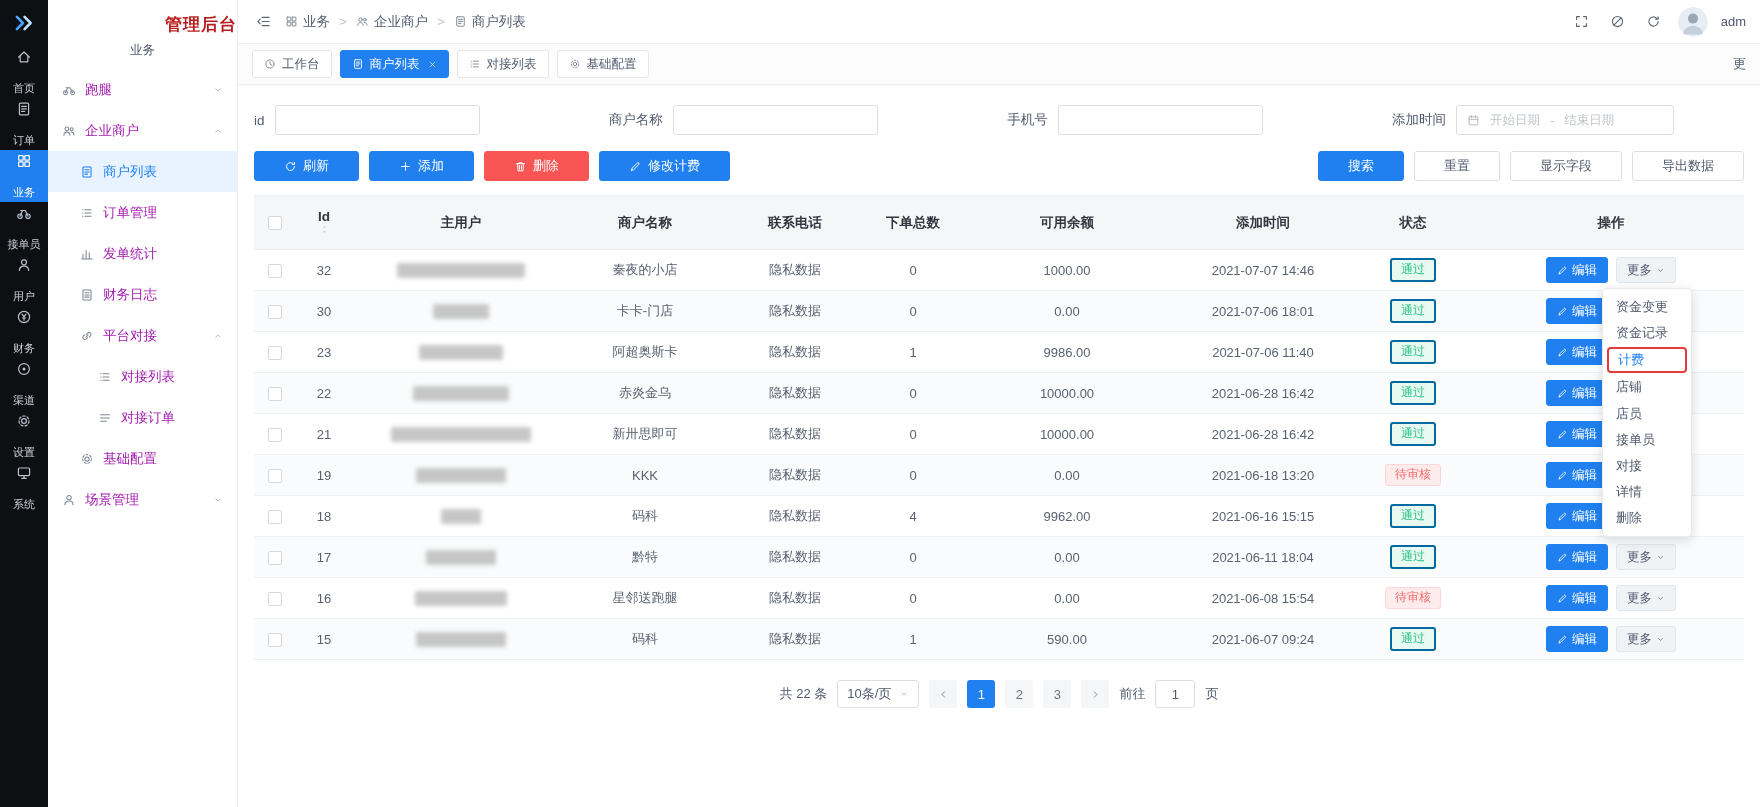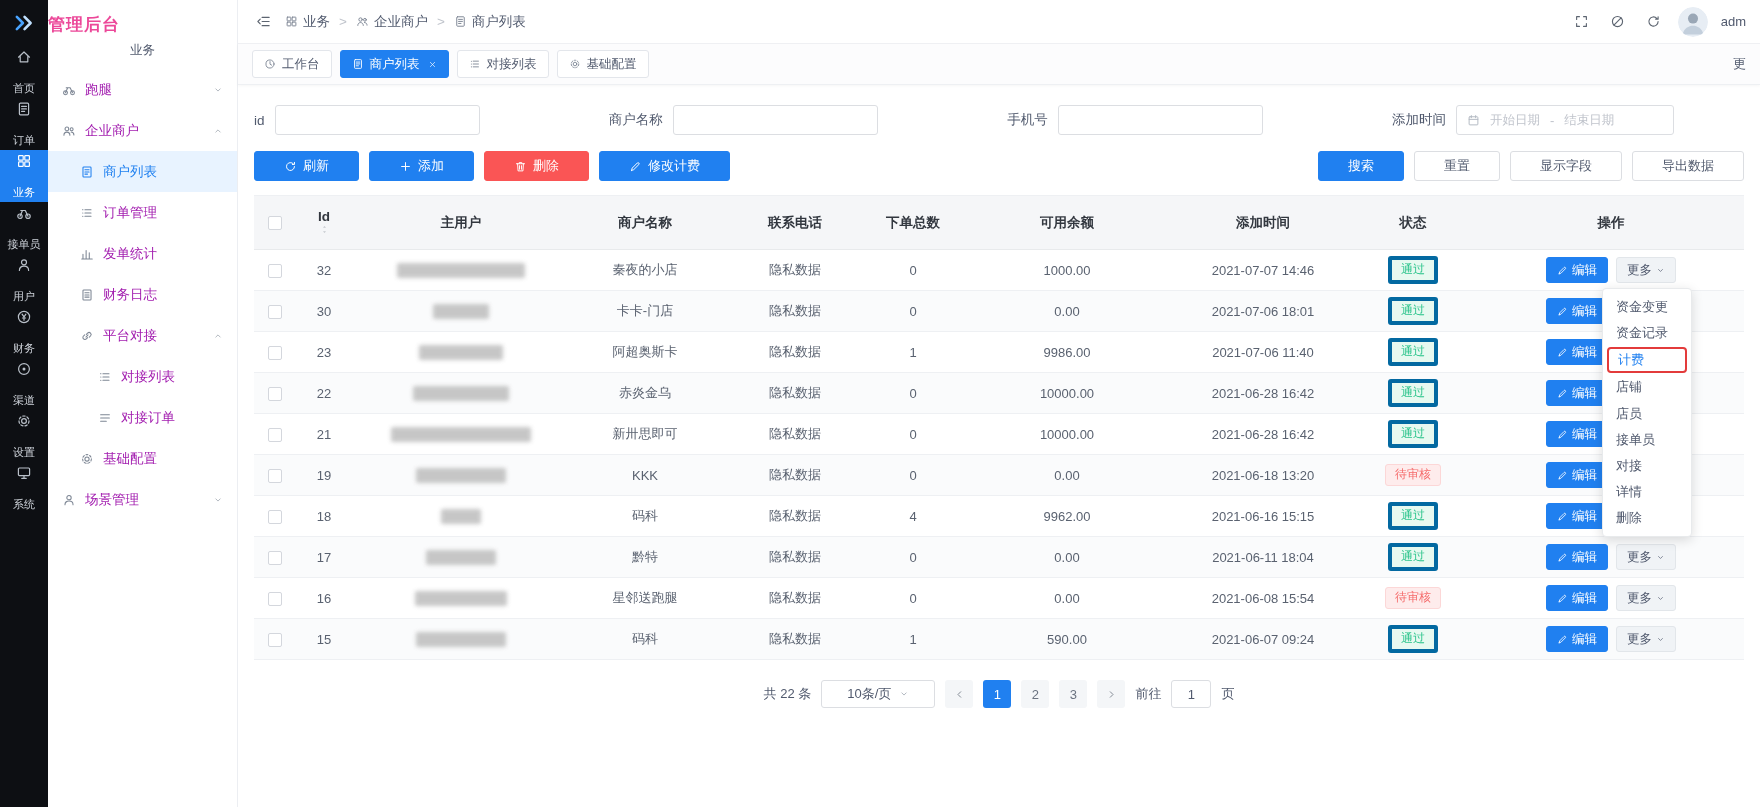--- a/index.html
+++ b/index.html
@@ -12,21 +12,21 @@
   
   .rail{width:48px;background:#0d0f13;display:flex;flex-direction:column;flex-shrink:0}
   .logo{height:46px;display:flex;align-items:center;justify-content:center;cursor:pointer}
   .rail-item{height:52px;display:flex;flex-direction:column;align-items:center;justify-content:center;gap:16px;font-size:11px;color:#ced3da;cursor:pointer}
   .rail-item .ic{color:#b9c0c9}
   .rail-item.active{background:var(--primary,#2080f0);color:#fff}
   .rail-item.active .ic{color:#fff}
 
   
   .sidebar{width:190px;background:#fff;border-right:1px solid #eceef2;flex-shrink:0;overflow:hidden}
-  .side-title{font-size:17px;font-weight:700;color:#ec4899;text-align:left;padding-top:13px;letter-spacing:1px}
+  .side-title{font-size:17px;font-weight:700;color:#b91c1c;text-align:right;padding-top:13px;letter-spacing:1px}
   .side-sub{text-align:center;font-size:12.5px;color:#515a6e;padding:6px 0 10px}
   .menu-item{height:41px;display:flex;align-items:center;gap:9px;padding:0 14px;font-size:13.5px;color:#a21caf;cursor:pointer;white-space:nowrap}
   .menu-item .ic{color:#7d8694}
   .menu-item .chev{margin-left:auto;color:#9aa1ab}
   .menu-item.l1{padding-left:32px}
   .menu-item.l2{padding-left:50px}
   .menu-item.active{background:#e8f3ff;color:var(--primary,#2080f0)}
   .menu-item.active .ic{color:var(--primary,#2080f0)}
 
   
@@ -72,33 +72,33 @@
   
   table{width:100%;border-collapse:collapse;table-layout:fixed}
   thead th{background:#f5f6f8;height:54px;font-weight:700;font-size:13.5px;color:#32373f;text-align:center;border-top:1px solid #eef0f3;border-bottom:1px solid #e8eaec}
   tbody td{height:41px;text-align:center;font-size:13px;color:#5a6270;border-bottom:1px solid #eef0f3;overflow:visible}
   tbody tr:nth-child(even){background:#fafbfc}
   .thid{display:flex;flex-direction:column;align-items:center;line-height:1.05;cursor:pointer}
   .thid .ic{color:#c5c8ce}
   .cb{display:inline-block;width:14px;height:14px;border:1px solid #d4d7dd;border-radius:2px;background:#fff;vertical-align:middle;cursor:pointer}
   .blur{display:inline-block;height:15px;background:#bdbdbd;border-radius:2px;filter:blur(2px);opacity:.85;vertical-align:middle}
   .badge{display:inline-block;padding:2.5px 9px;border-radius:3px;font-size:12px;line-height:1.3}
-  .badge.success{background:#e7f9f0;color:var(--success,#27c389);border:4px solid #0369a1}
+  .badge.success{background:#e7f9f0;color:var(--success,#27c389);border:2px solid #0369a1}
   .badge.pending{background:#feecec;color:var(--pending,#f56c6c);border:1px solid #fcd7d7}
   .opcell{display:flex;align-items:center;justify-content:center;gap:8px}
   .btn.mini{height:26px;padding:0 10px;font-size:12.5px;margin:0;gap:4px}
   .btn.more{background:#f0f3f6;border-color:#e2e6ea;color:#515a6e;gap:4px}
   .more-wrap{position:relative;display:inline-block}
   .dropdown{position:absolute;top:31px;left:-14px;width:90px;background:#fff;border:1px solid #e8eaec;border-radius:4px;box-shadow:0 3px 12px rgba(0,0,0,.14);padding:5px 0;z-index:50}
   .ditem{padding:3px 13px;font-size:13px;color:#515a6e;text-align:left;cursor:pointer;white-space:nowrap;line-height:1.55}
   .ditem.highlight{color:var(--primary,#2080f0);border:2px solid #e33b3b;border-radius:4px;margin:1px 4px;padding:1px 9px}
 
   
   .pagination{display:flex;align-items:center;justify-content:center;gap:10px;padding:20px 0 16px;font-size:13px;color:#515a6e}
-  .psize{height:28px;border:1px solid #dcdee2;border-radius:3px;display:flex;align-items:center;gap:8px;padding:0 25px;cursor:pointer}
+  .psize{height:28px;border:1px solid #dcdee2;border-radius:3px;display:flex;align-items:center;gap:8px;padding:0 9px;cursor:pointer}
   .psize .ic{color:#9aa1ab}
   .pbtn{min-width:28px;height:28px;border-radius:3px;background:#f4f6f8;color:#6b7380;display:flex;align-items:center;justify-content:center;cursor:pointer;font-size:13px}
   .pbtn.active{background:var(--primary,#2080f0);color:#fff}
   #page-numbers{display:flex;gap:10px}
   .goto{width:40px;height:28px;border:1px solid #dcdee2;border-radius:3px;text-align:center;font-size:13px;color:#515a6e;outline:none}
 </style>
 </head>
 <body>
 
 <div class="app">

